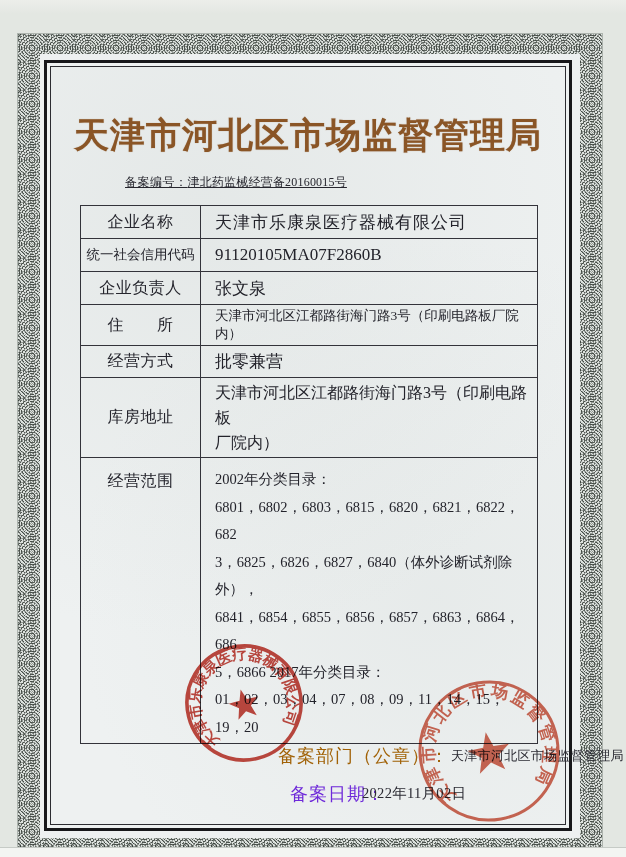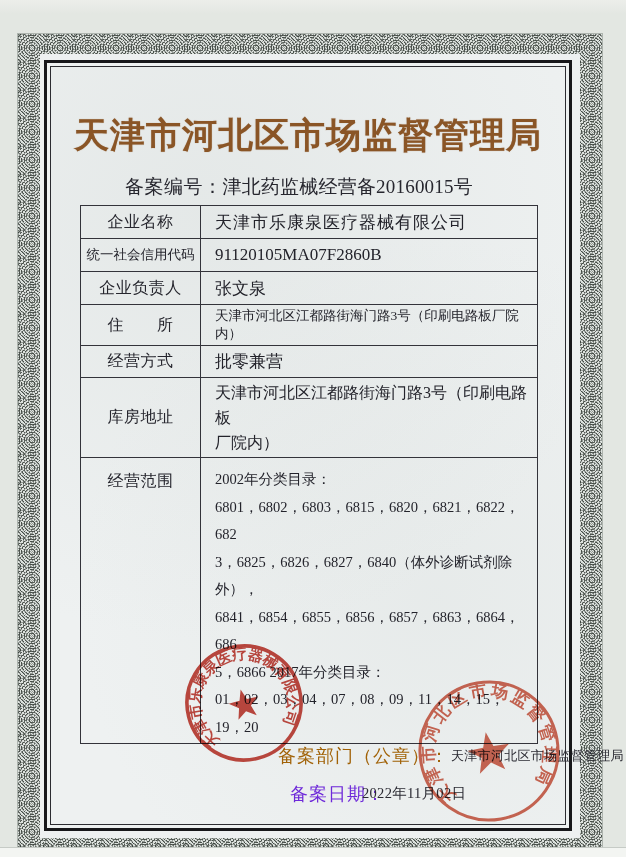--- a/index.html
+++ b/index.html
@@ -35,22 +35,23 @@
       radial-gradient(circle at 30% 20%, rgba(210,216,214,.35), transparent 60%),
       radial-gradient(circle at 75% 70%, rgba(214,220,218,.3), transparent 55%);
   }
   
   .title{
     position:absolute;left:44px;top:112px;width:528px;
     text-align:center;font-size:35px;font-weight:700;letter-spacing:1px;
     color:#8a5526;text-shadow:0 0 1px rgba(125,72,24,.45);
   }
   .record-line{
-    position:absolute;left:125px;top:174px;font-size:19px;letter-spacing:.5px;
+    position:absolute;left:125px;top:174px;font-size:12px;letter-spacing:.5px;
     color:#26262e;
+    text-decoration:underline;
   }
   .record-line .num{letter-spacing:.2px;}
   
   table.cert{
     position:absolute;left:80px;top:205px;width:457px;
     border-collapse:collapse;table-layout:fixed;
   }
   table.cert td{
     border:1.4px solid #33333a;box-sizing:border-box;
     vertical-align:middle;overflow:hidden;

